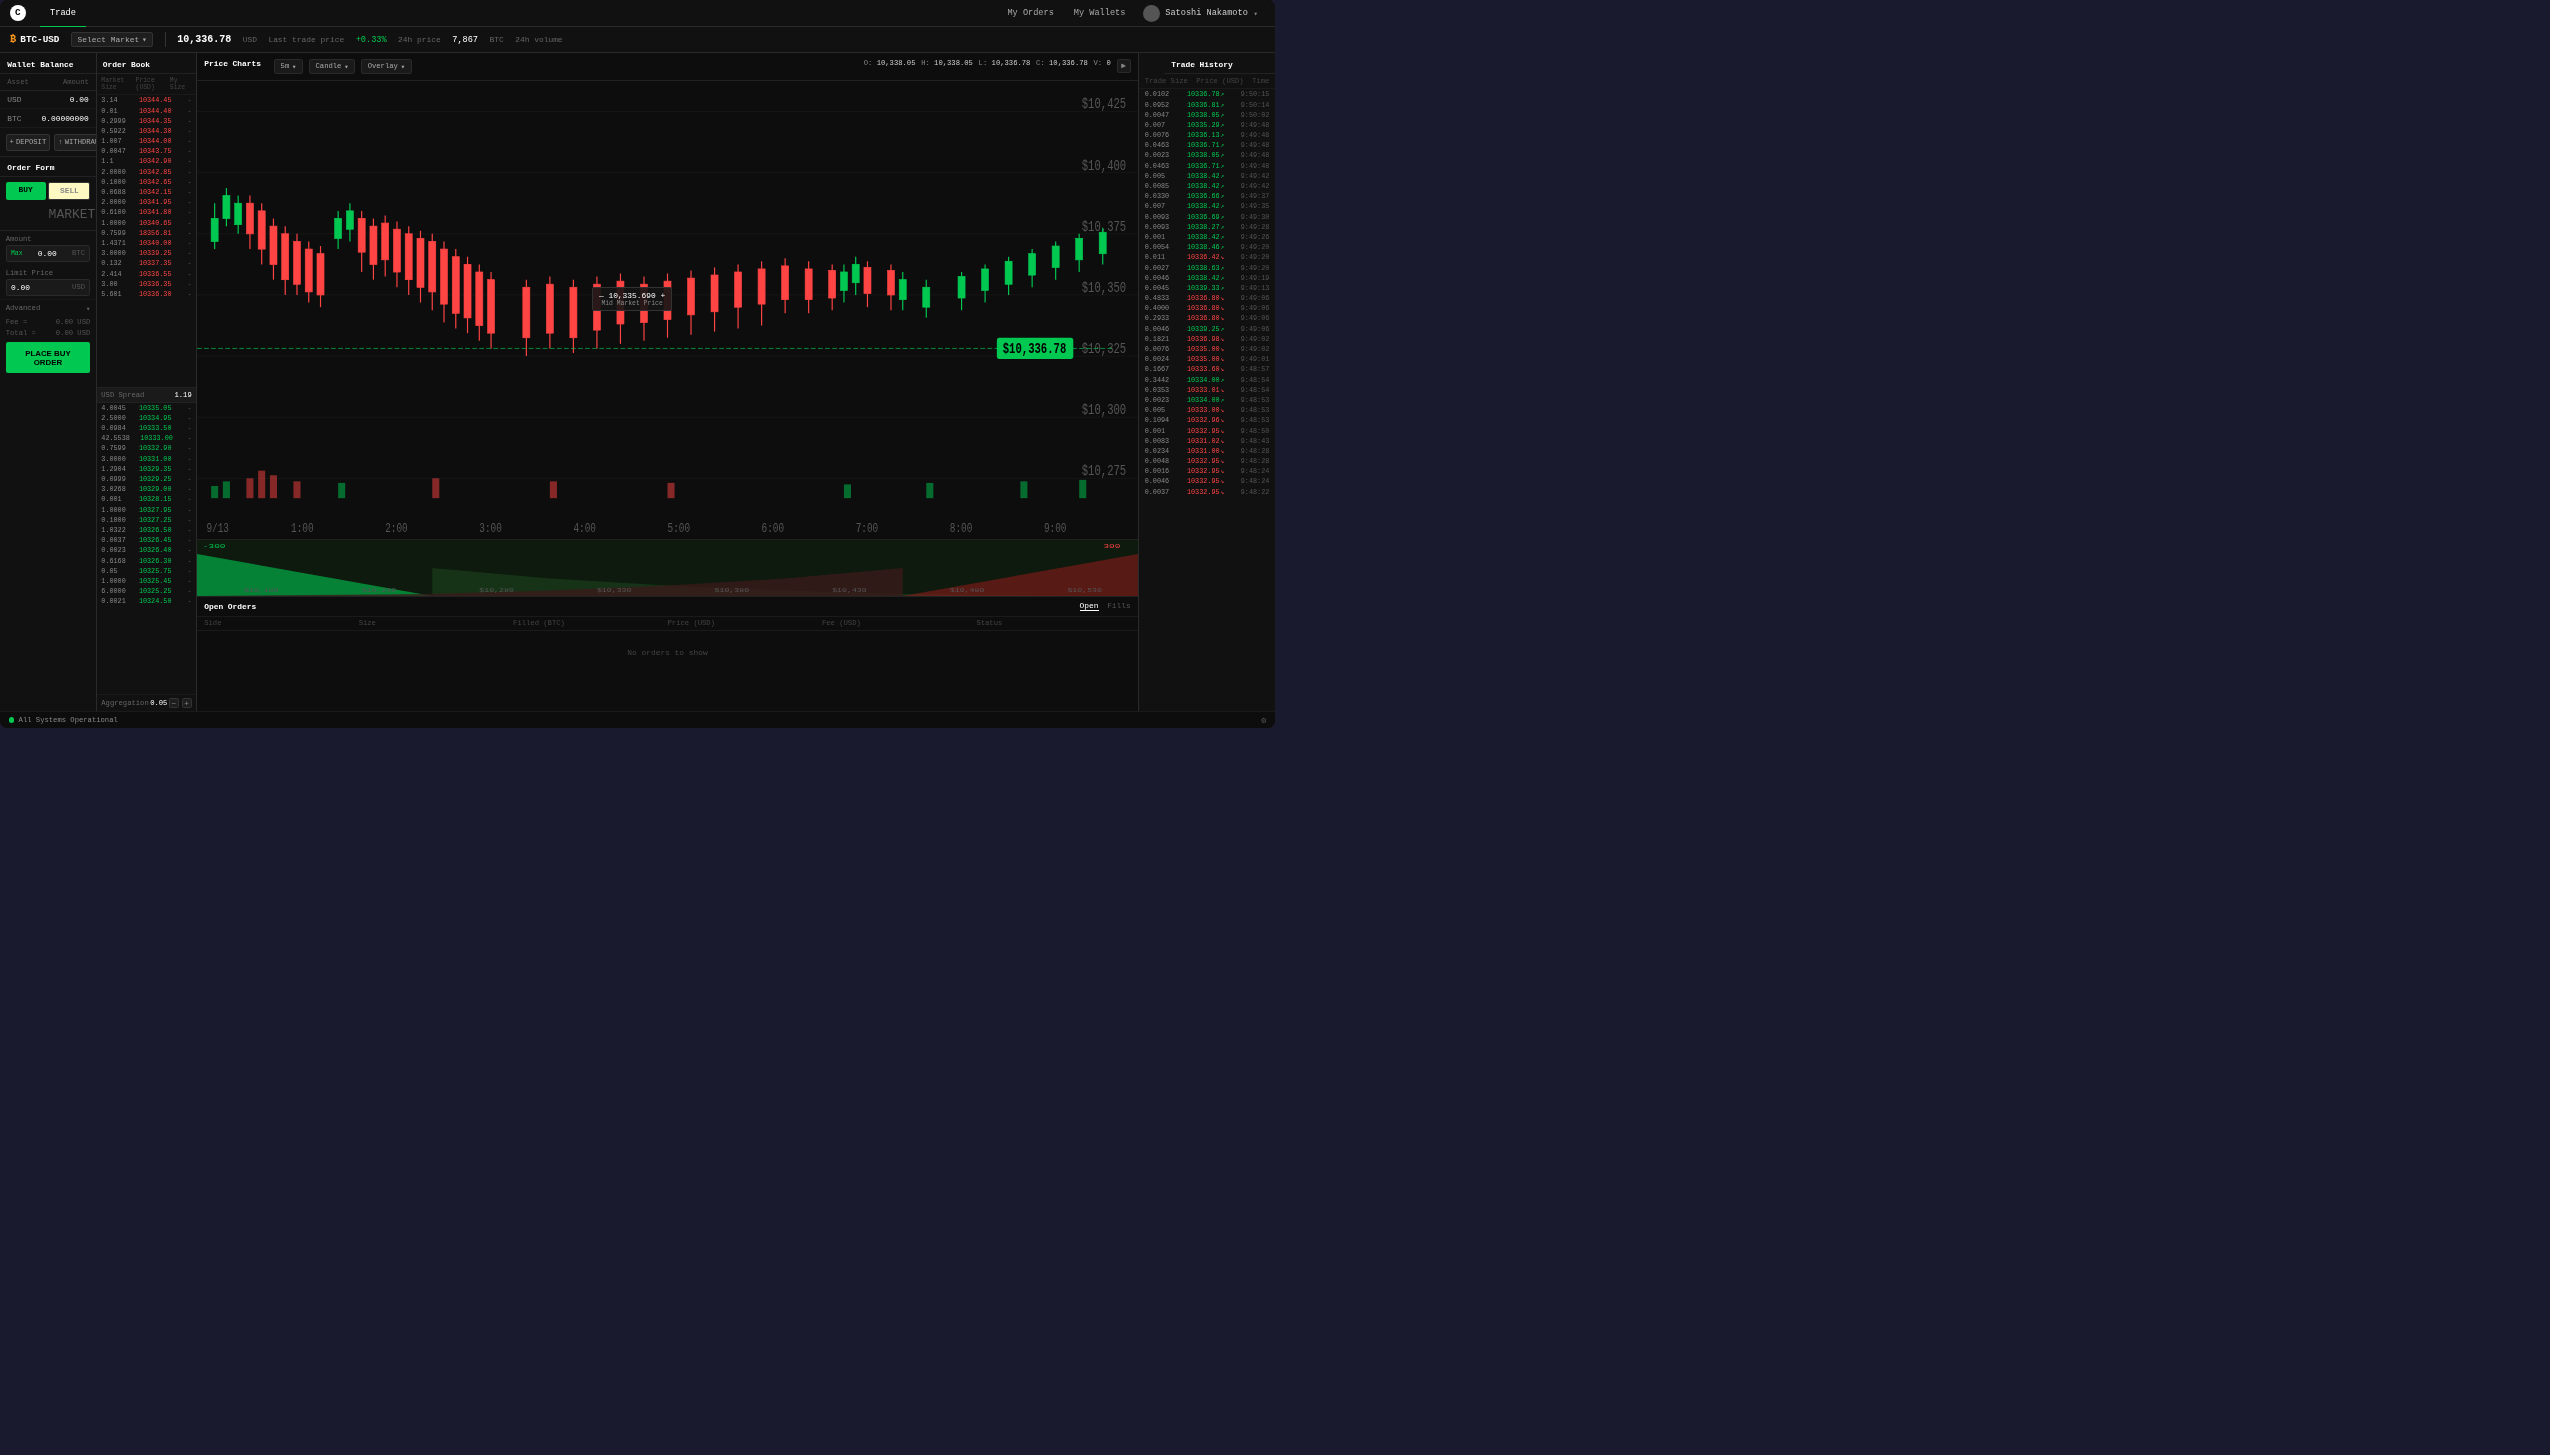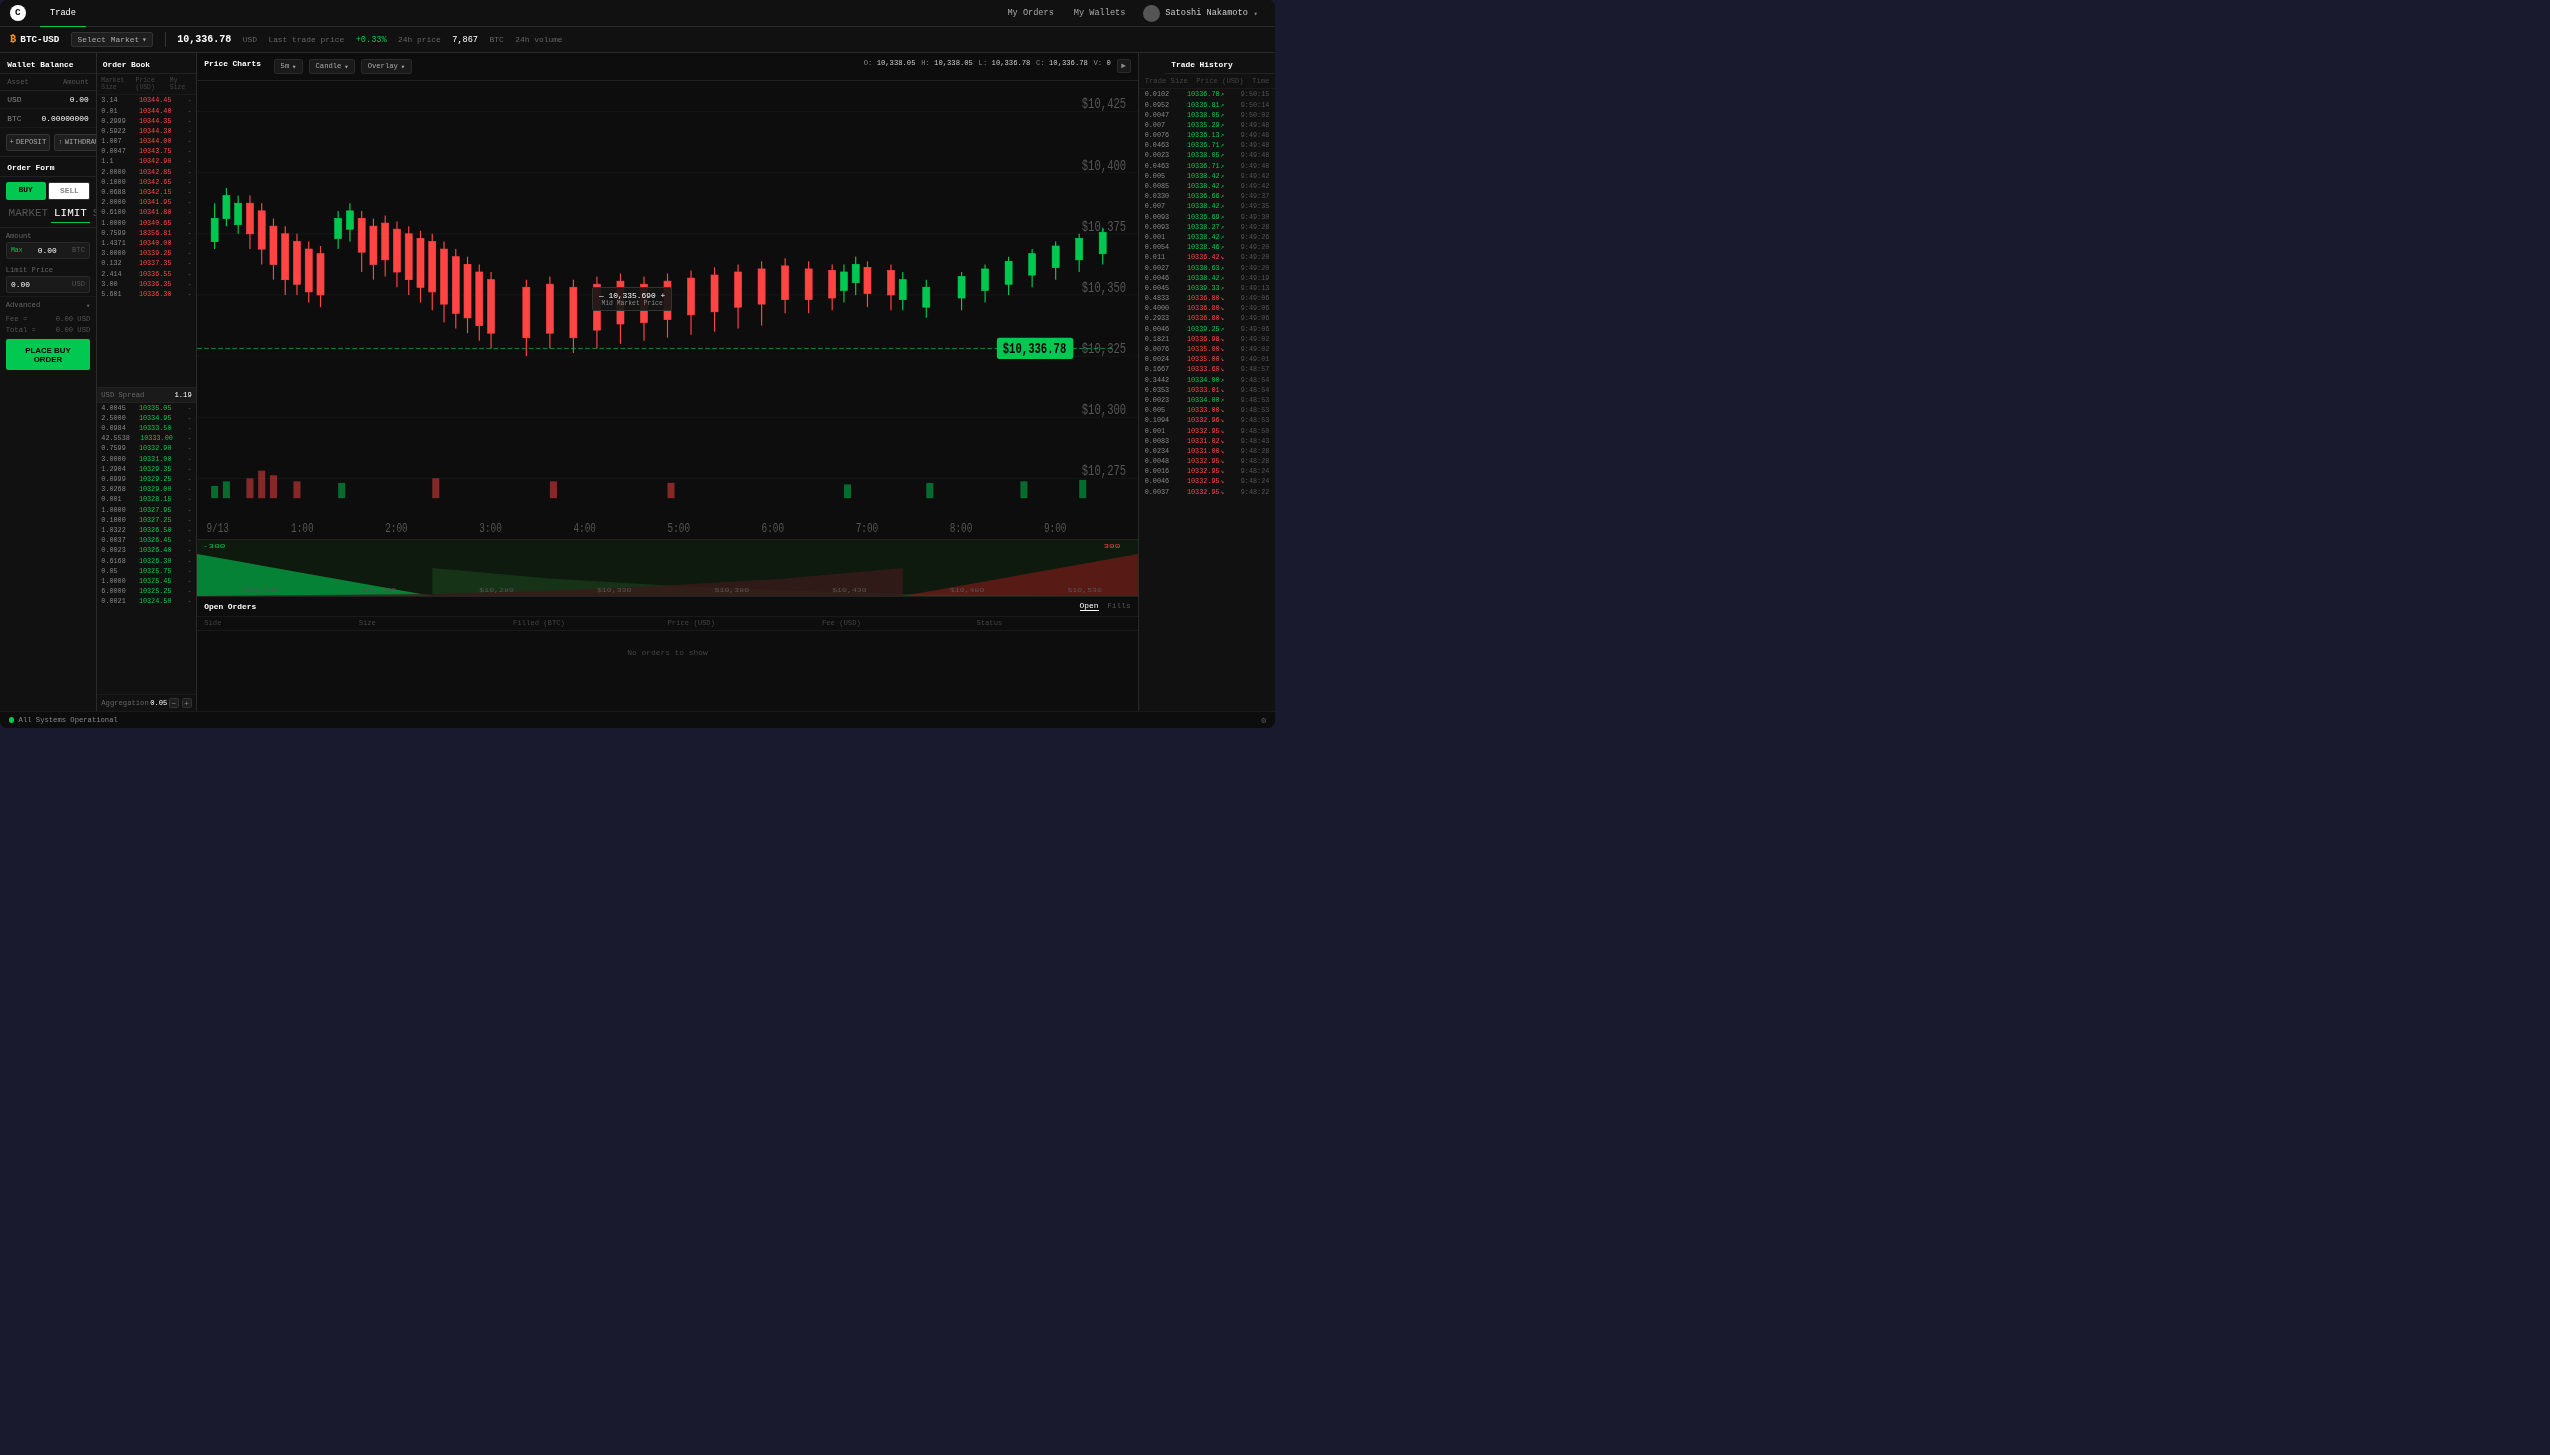--- a/index.html
+++ b/index.html
@@ -197,35 +197,36 @@
     .bs-tab {
       flex: 1;
       padding: 3.6px;
       text-align: center;
       font-size: 7.9px;
       font-weight: bold;
       border-radius: 2.1px;
       cursor: pointer;
     }
     .bs-tab.buy { background: #00c851; color: #000; }
-    .bs-tab.sell { background: #ffffff; color: #888; border: 0.7px solid #333; }
+    .bs-tab.sell { background: #fef9c3; color: #888; border: 0.7px solid #333; }
     .order-type-tabs {
       display: flex;
       padding: 0 5.7px 4.3px;
       gap: 0;
       border-bottom: 0.7px solid #222;
     }
     .ot-tab {
       flex: 1;
       padding: 2.9px;
       text-align: left;
-      font-size: 11px;
+      font-size: 13px;
       color: #555;
       cursor: pointer;
       border-bottom: 1.4px solid transparent;
+      margin-left: 40px;
     }
     .ot-tab.active { color: #fff; border-bottom: 1.4px solid #00c851; }
     .order-field {
       padding: 3.6px 5.7px;
     }
     .order-field label {
       font-size: 7.2px;
       color: #666;
       display: block;
       margin-bottom: 2.1px;

